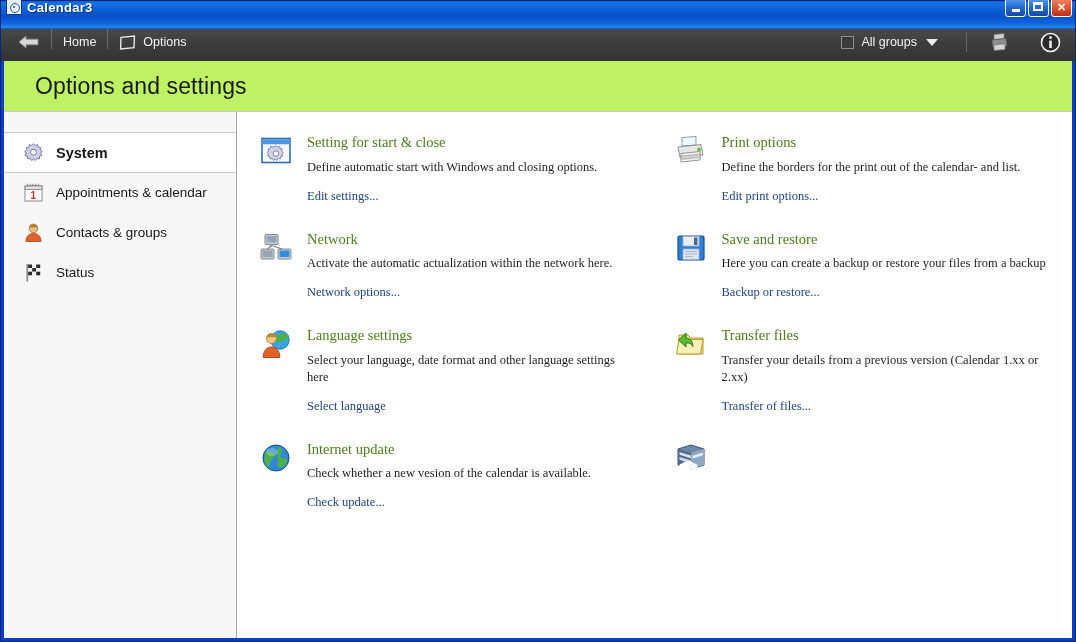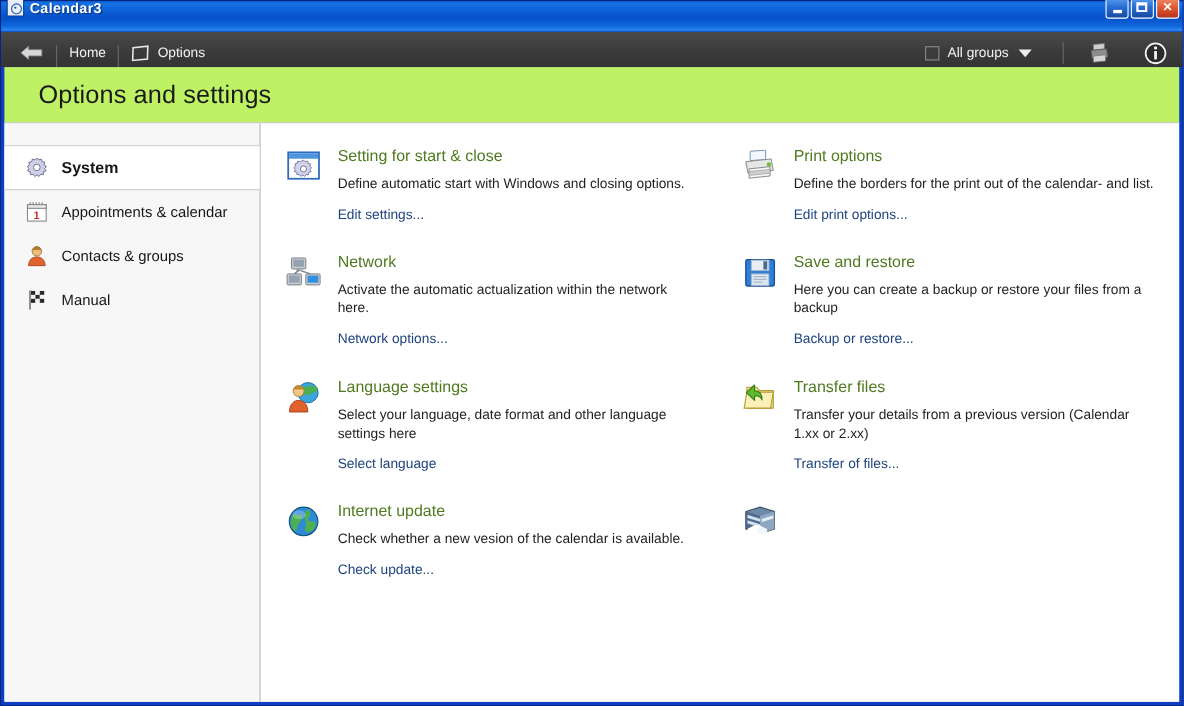--- a/index.html
+++ b/index.html
@@ -97,21 +97,21 @@
     border: 2px solid #fff; border-top-width: 3px;
     position: absolute; left: 4px; top: 4px;
   }
 
   
   .toolbar {
     height: 32px;
     flex: 0 0 32px;
     background: linear-gradient(to bottom, #4a4a4a 0%, #3c3c3c 50%, #333333 100%);
     display: flex;
-    align-items: flex-end;
+    align-items: flex-start;
     padding: 0 8px 0 6px;
     color: #f2f2f2;
     font-size: 12.5px;
   }
   .tb-item {
     display: flex;
     align-items: center;
     gap: 7px;
     padding: 0 11px;
     height: 26px;
@@ -226,20 +226,21 @@
     grid-template-columns: 1fr 1fr;
     grid-auto-rows: min-content;
     column-gap: 22px;
     row-gap: 0;
     align-content: start;
   }
   .card {
     display: flex;
     gap: 14px;
     padding-bottom: 27px;
+    font-family: Liberation Serif, serif;
   }
   .card-icon {
     width: 34px; height: 34px;
     flex: 0 0 34px;
     margin-top: 2px;
     display: flex; align-items: flex-start; justify-content: center;
   }
   .card-body { flex: 1 1 auto; min-width: 0; }
   .card-title {
     font-size: 14.5px;
@@ -376,21 +377,21 @@
               <rect x="13.2" y="2.5" width="4" height="3.6" fill="#2a2a2a"></rect>
               <rect x="5.2" y="6.1" width="4" height="3.6" fill="#f2f2f2"></rect>
               <rect x="9.2" y="6.1" width="4" height="3.6" fill="#2a2a2a"></rect>
               <rect x="13.2" y="6.1" width="4" height="3.6" fill="#f2f2f2"></rect>
               <rect x="5.2" y="9.7" width="4" height="3.6" fill="#2a2a2a"></rect>
               <rect x="9.2" y="9.7" width="4" height="3.6" fill="#f2f2f2"></rect>
               <rect x="13.2" y="9.7" width="4" height="3.6" fill="#2a2a2a"></rect>
             </g>
           </svg>
         </span>
-        <span>Manual</span>
+        <span>Status</span>
       </div>
     </div>
 
     <div class="content">
 
       <div class="card">
         <div class="card-icon">
           <svg width="32" height="30" viewBox="0 0 32 30">
             <rect x="2" y="2.5" width="28" height="24" fill="#ffffff" stroke="#2d6bbd" stroke-width="1.6"></rect>
             <rect x="2.8" y="3.3" width="26.4" height="5" fill="#4f95dd"></rect>

